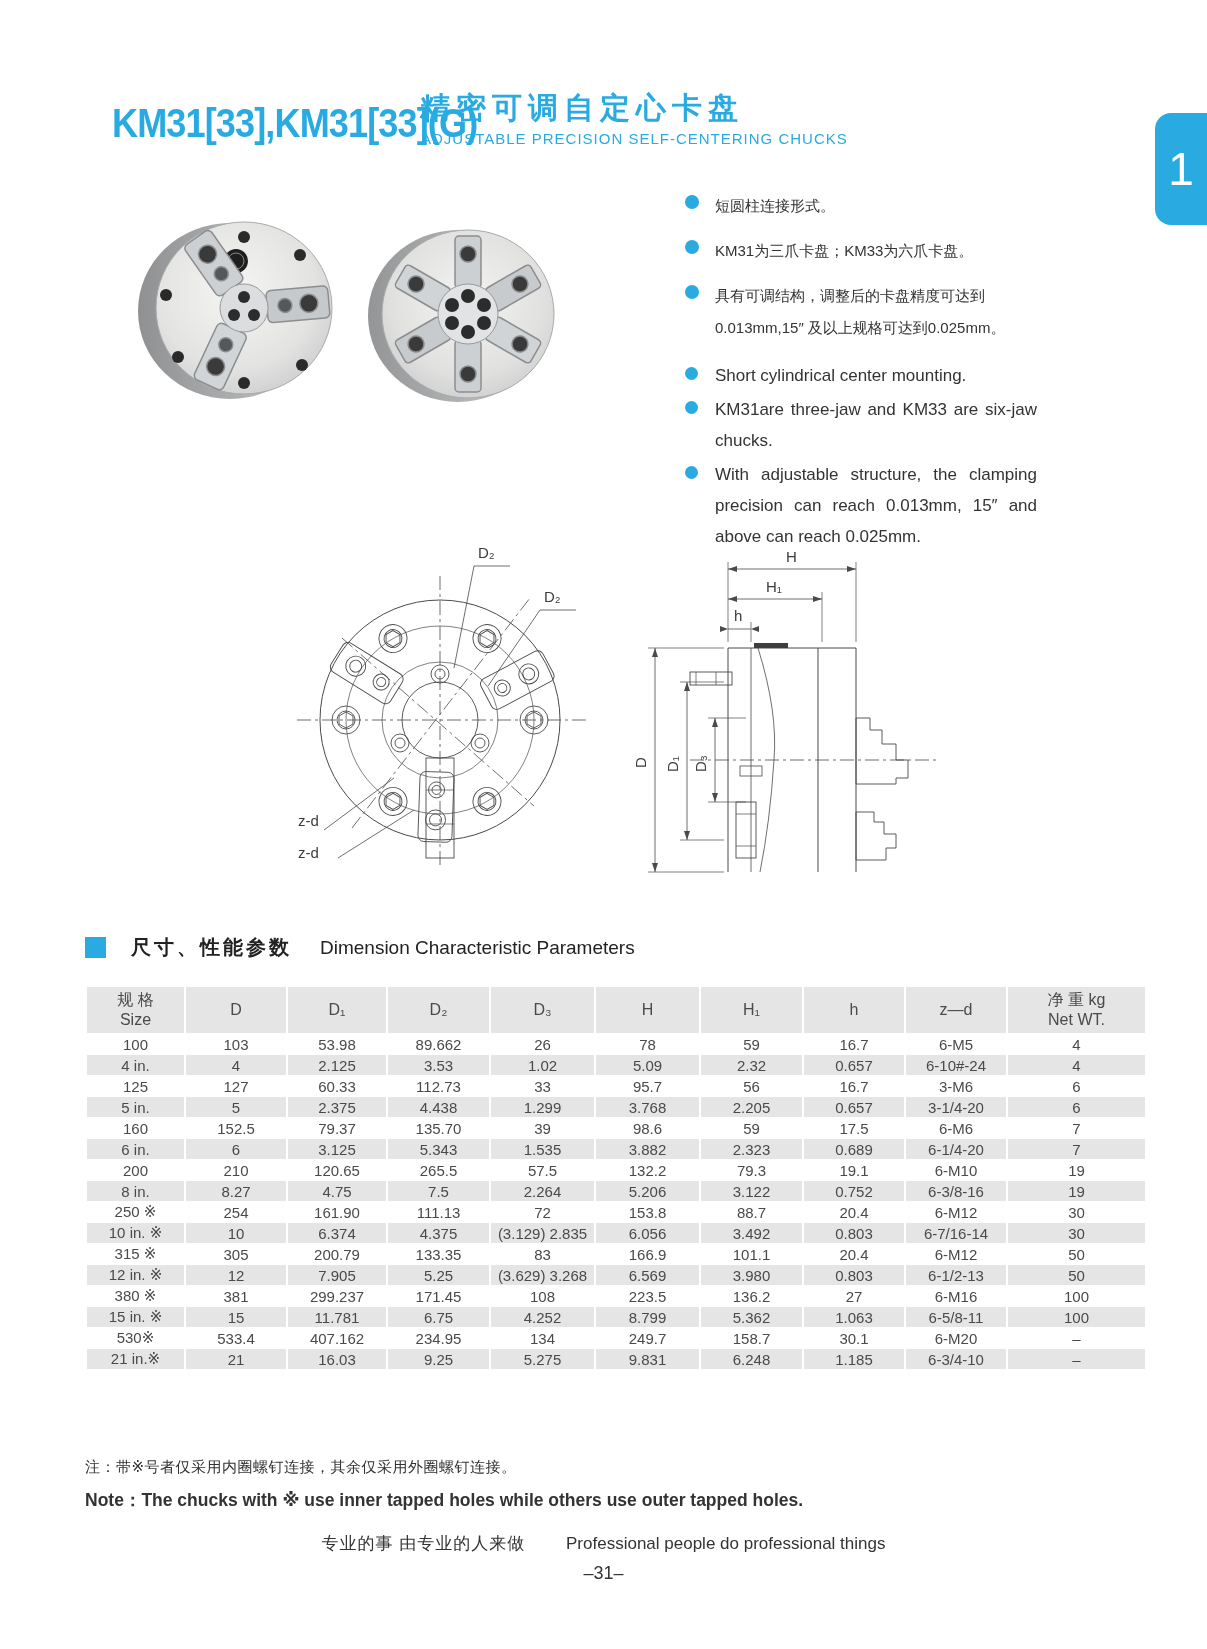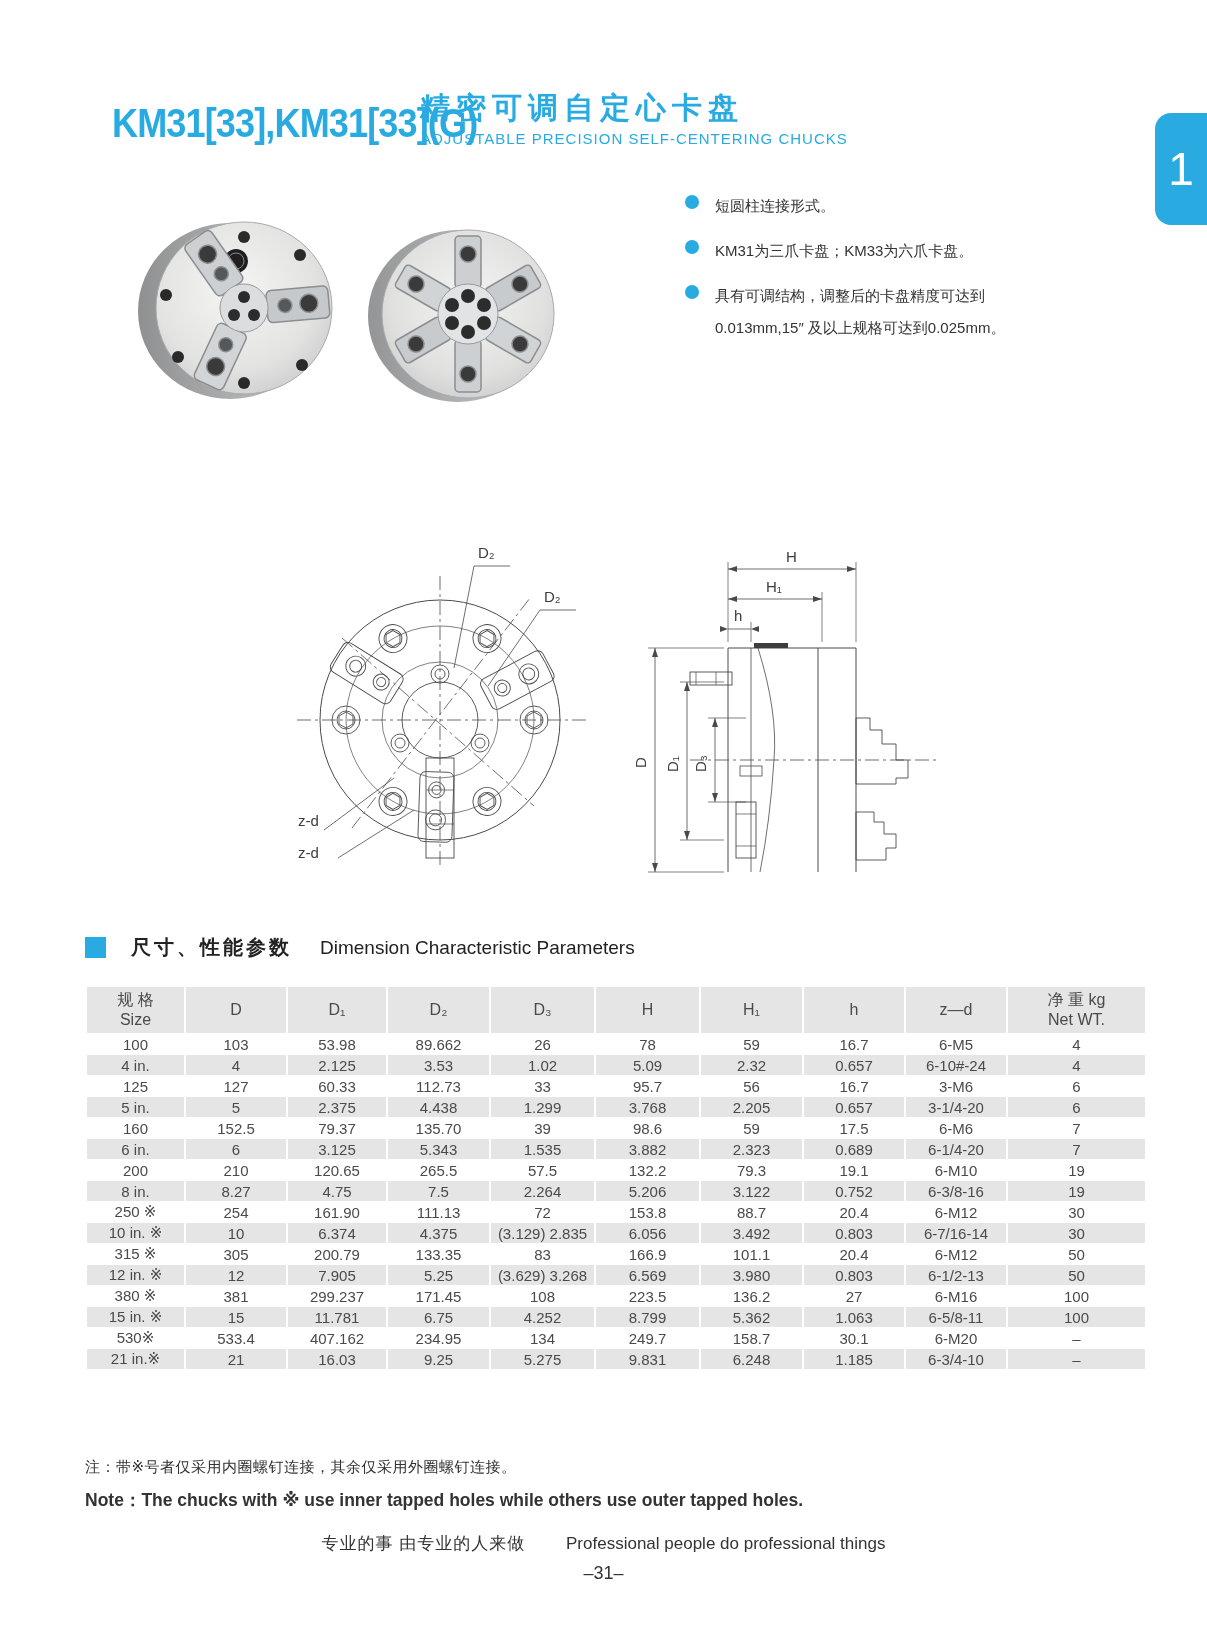--- a/index.html
+++ b/index.html
@@ -198,20 +198,25 @@
       </g>
     </svg>
   </div>
 
   <ul class="features features-cn">
     <li>短圆柱连接形式。</li>
     <li>KM31为三爪卡盘；KM33为六爪卡盘。</li>
     <li>具有可调结构，调整后的卡盘精度可达到 0.013mm,15″ 及以上规格可达到0.025mm。</li>
   </ul>
 
+  <ul class="features features-en">
+    <li>Short cylindrical center mounting.</li>
+    <li>KM31are three-jaw and KM33 are six-jaw chucks.</li>
+    <li>With adjustable structure, the clamping precision can reach 0.013mm, 15″ and above can reach 0.025mm.</li>
+  </ul>
 
   <div class="drawing drawing-front">
     <svg width="345" height="345" viewBox="0 0 345 345" fill="none" stroke="#4a4a4a" stroke-width="1">
 
       <g stroke-dasharray="14 4 3 4" stroke-width=".8">
         <line x1="15" y1="192" x2="305" y2="192"></line>
         <line x1="158" y1="48" x2="158" y2="338"></line>
         <line x1="70" y1="300" x2="248" y2="70"></line>
         <line x1="60" y1="110" x2="252" y2="278"></line>
       </g>

